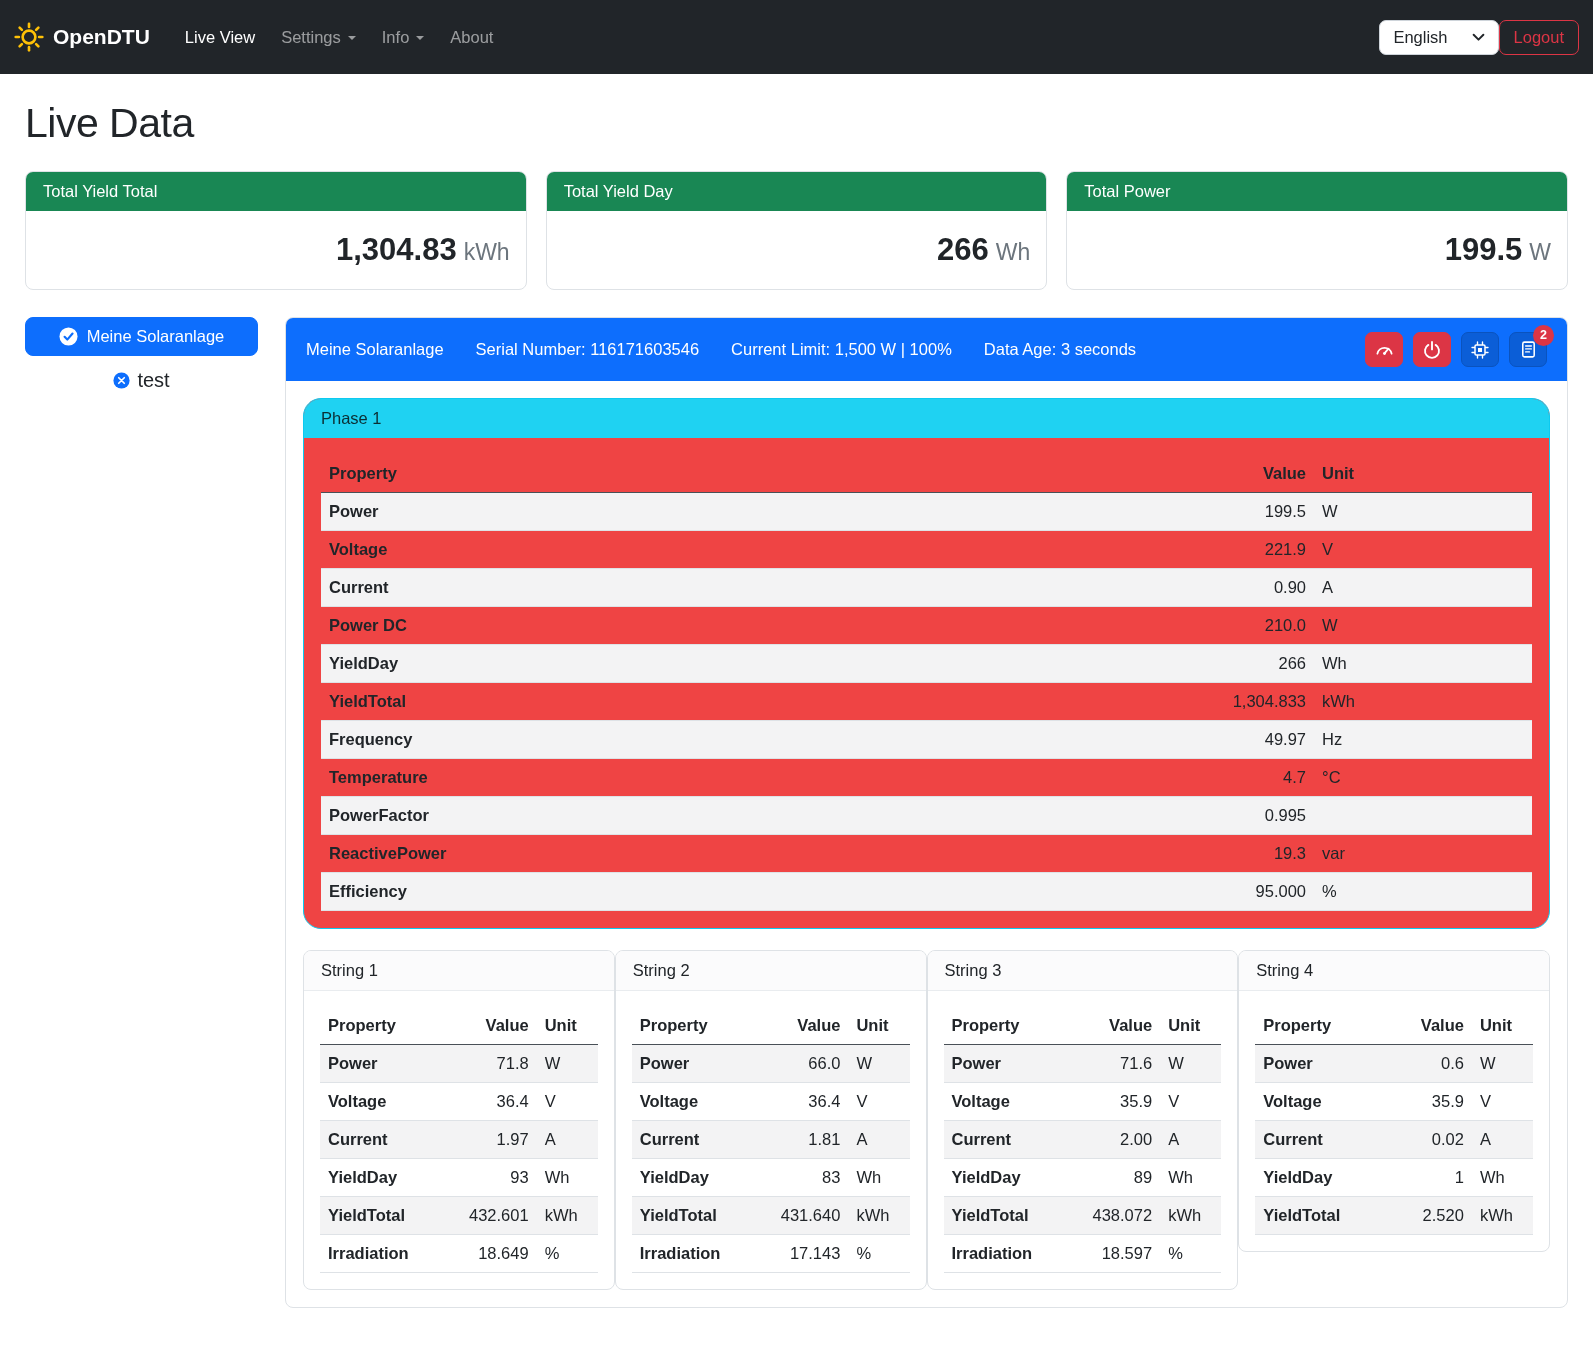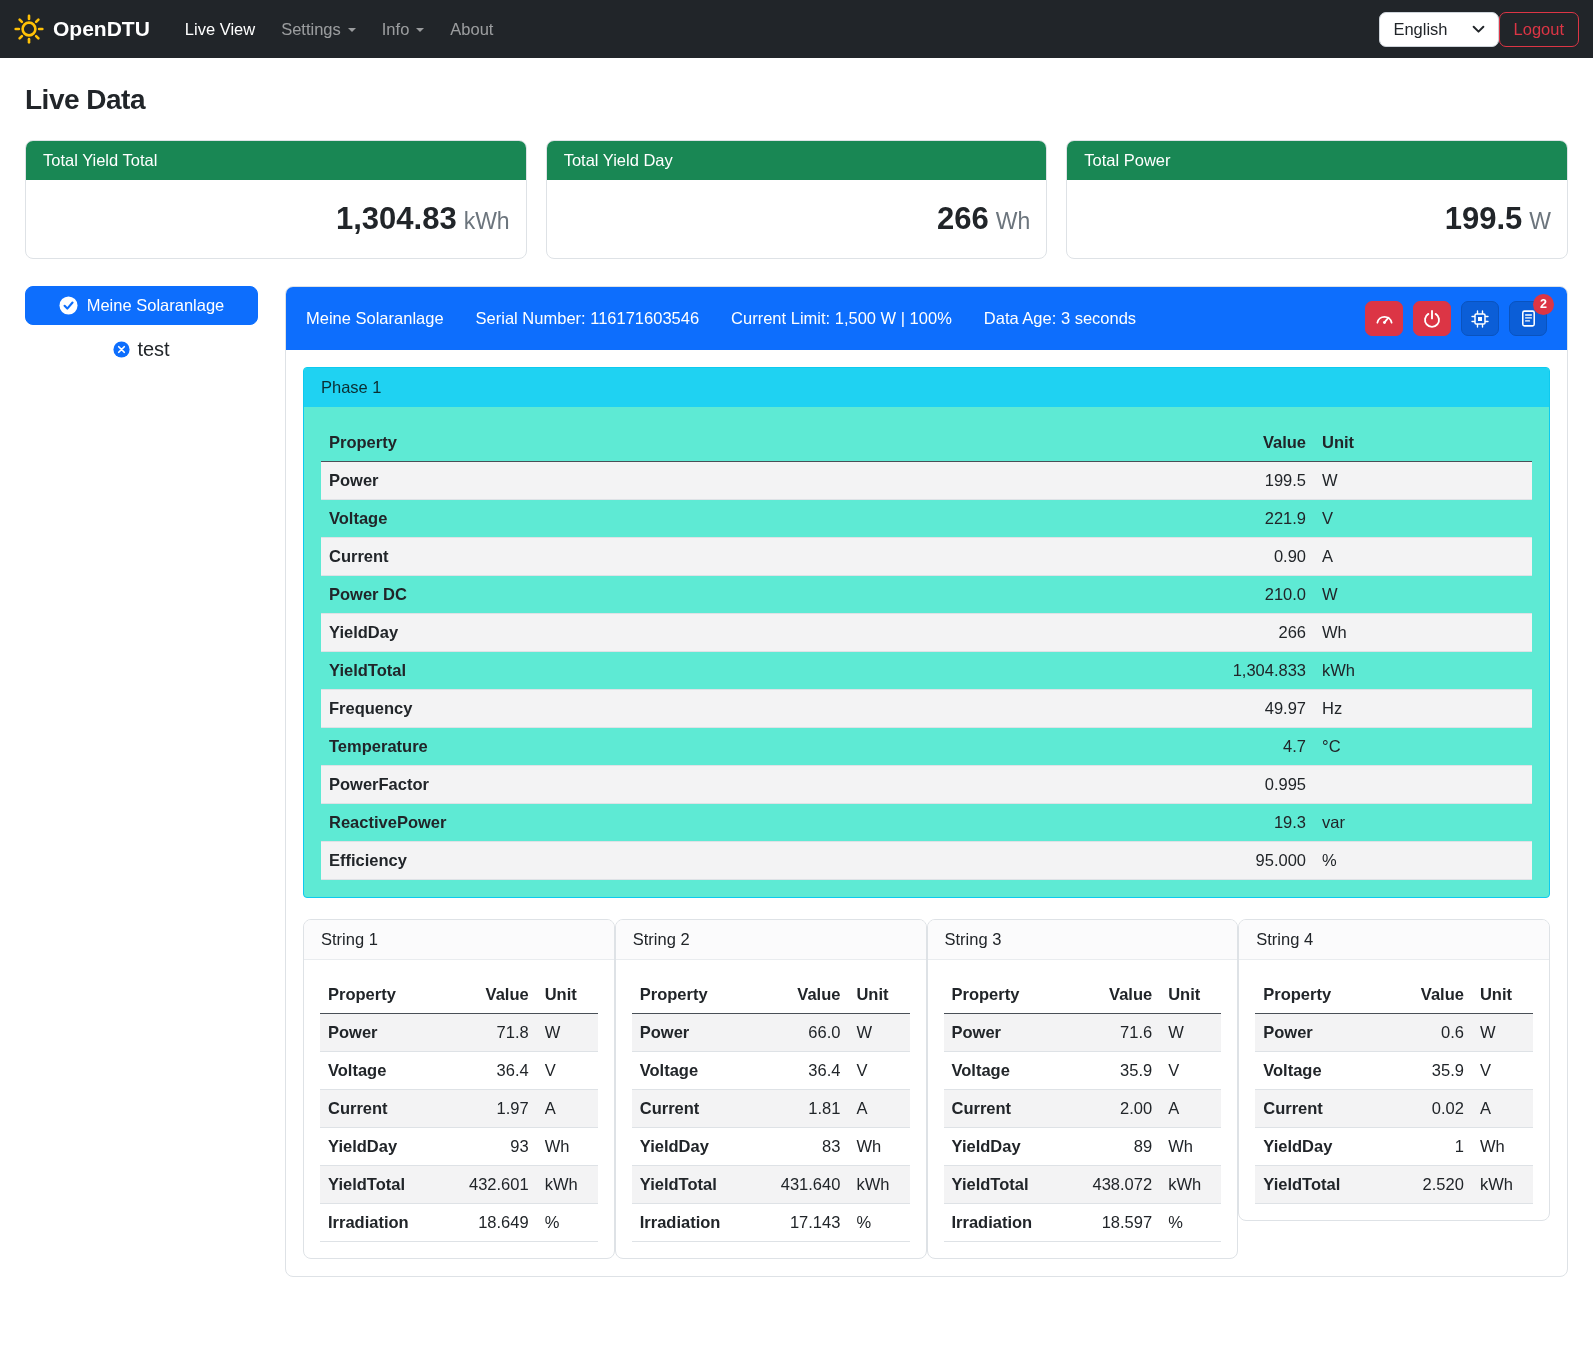--- a/index.html
+++ b/index.html
@@ -10,21 +10,21 @@
     color: #212529;
     font-size: 16px;
   }
 
   
   .navbar {
     background: #212529;
     display: flex;
     align-items: center;
     padding: 9px 14px;
-    height: 58px;
+    height: 74px;
   }
   .brand {
     display: flex; align-items: center; gap: 9px;
     color: #fff; font-size: 21px; font-weight: 700;
     margin-right: 22px; cursor: pointer;
   }
   .nav-links { display: flex; align-items: flex-end; flex: 1; }
   .nav-link {
     color: rgba(255,255,255,.55);
     padding: 8px 13px; font-size: 16.5px; cursor: pointer;
@@ -43,21 +43,21 @@
     display: flex; align-items: center; gap: 24px; cursor: pointer;
   }
   .logout-btn {
     background: transparent; border: 1px solid #dc3545; color: #dc3545;
     border-radius: 7px; padding: 7px 14px; font-size: 16.5px; cursor: pointer;
     font-family: inherit;
   }
 
   
   .container { padding: 12px 25px 30px; }
-  h1.page-title { font-size: 28px; font-weight: 700; margin: 14px 0 24px; letter-spacing: -0.5px; }
+  h1.page-title { font-size: 41px; font-weight: 400; margin: 14px 0 24px; letter-spacing: -0.5px; }
 
   .card { background: #fff; border: 1px solid #dee2e6; border-radius: 8px; overflow: hidden; }
 
   
   .summary-row { display: grid; grid-template-columns: repeat(3, 1fr); gap: 19px; margin-bottom: 27px; }
   .card-header-green { background: #198754; color: #fff; padding: 10px 17px; font-size: 16.5px; }
   .summary-body { padding: 21px 16px; text-align: right; }
   .summary-value { font-size: 31px; font-weight: 700; color: #212529; }
   .summary-unit { font-size: 23px; color: #6c757d; font-weight: 400; margin-left: 7px; }
 
@@ -90,21 +90,21 @@
   .icon-btn.blue { background: #0b5ed7; border: 1px solid #0a53be; }
   .badge {
     position: absolute; top: -8px; right: -8px;
     background: #dc3545; color: #fff; border-radius: 50%;
     width: 21px; height: 21px; line-height: 21px; text-align: center;
     font-size: 12.5px; font-weight: 700;
   }
   .inverter-body { padding: 17px; }
 
   
-  .phase-card { border: 1px solid #0dcaf0; border-radius: 4px; overflow: hidden; margin-bottom: 21px; background: #5eead4; }
+  .phase-card { border: 1px solid #0dcaf0; border-radius: 18px; overflow: hidden; margin-bottom: 21px; background: #ef4444; }
   .phase-header { background: #1fd2f2; color: #0b2e33; padding: 10px 17px; font-size: 16.5px; }
 
   
   table.props { border-collapse: collapse; font-size: 16.5px; width: calc(100% - 34px); margin: 17px; }
   .props th, .props td { padding: 9px 8px; text-align: left; border-bottom: 1px solid #dee2e6; }
   .props thead th { font-weight: 700; border-bottom: 1px solid #495057; }
   .props tbody tr:nth-child(odd) td { background: #f3f3f4; }
   .props td.col-prop { font-weight: 700; }
   .props .col-val { text-align: right; }
   .props .col-unit { width: 18%; }

